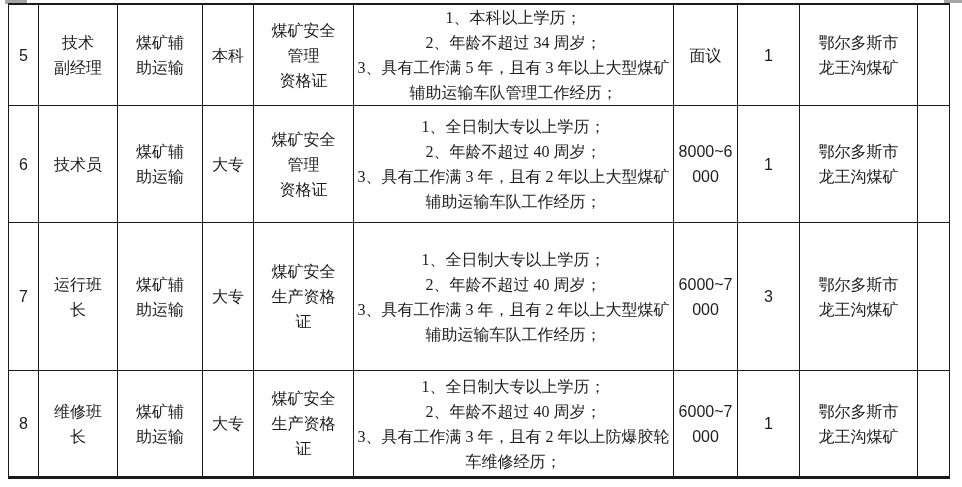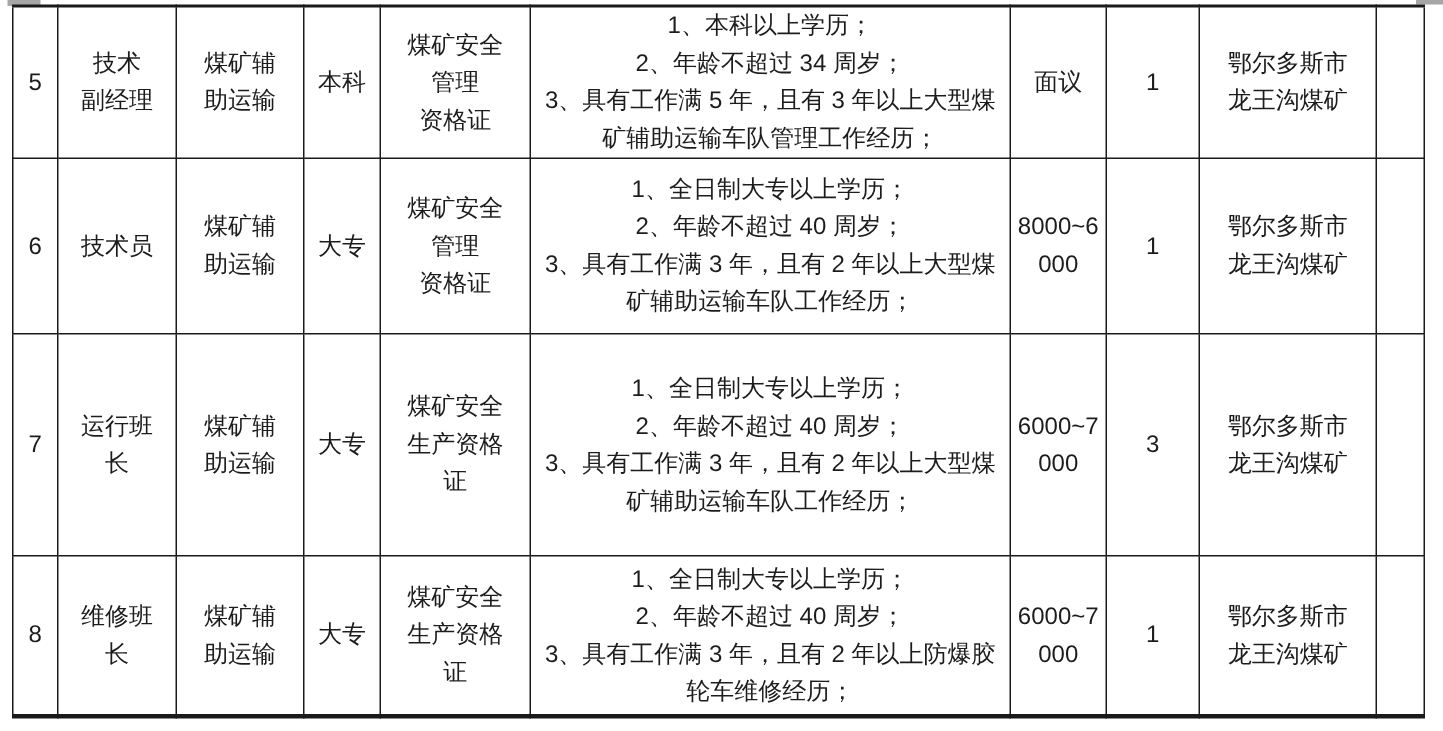--- a/index.html
+++ b/index.html
@@ -54,20 +54,21 @@
   table.jobs tr:nth-child(2) { height: 117px; }
   table.jobs tr:nth-child(3) { height: 148px; }
   table.jobs tr:nth-child(4) { height: 107px; }
 
   td.pre { white-space: pre-line; }
 
   td.req {
     text-align: left;
     padding: 0 12px 0 6px;
     line-height: 26px;
+    font-family: Liberation Serif, serif;
   }
   td.salary {
     font-size: 15px;
     line-height: 26px;
     word-break: break-all;
     padding: 0 9px;
   }
 </style>
 </head>
 <body>

